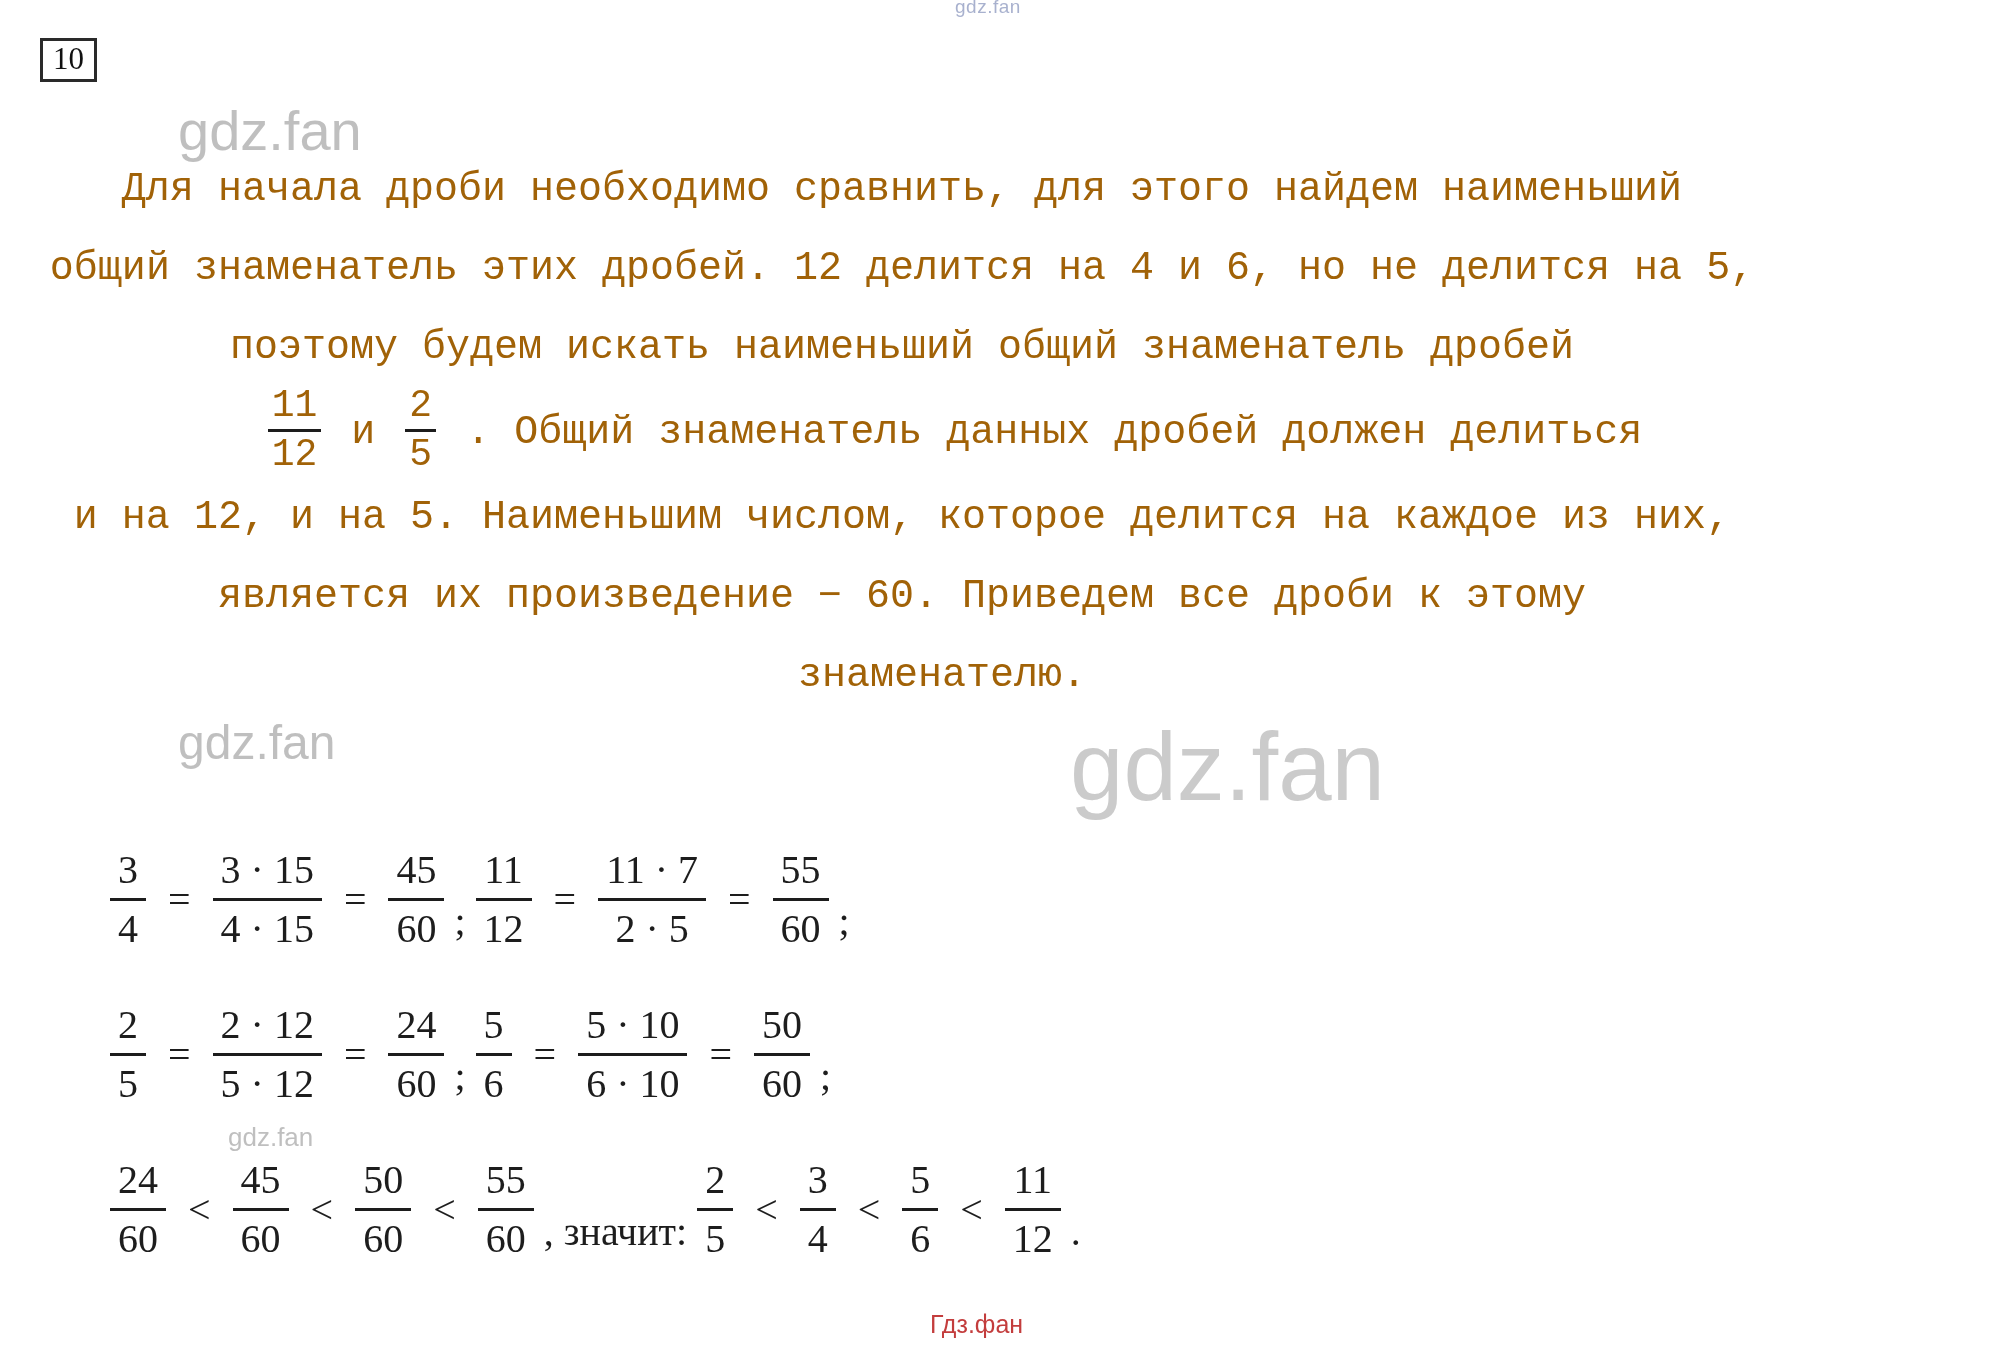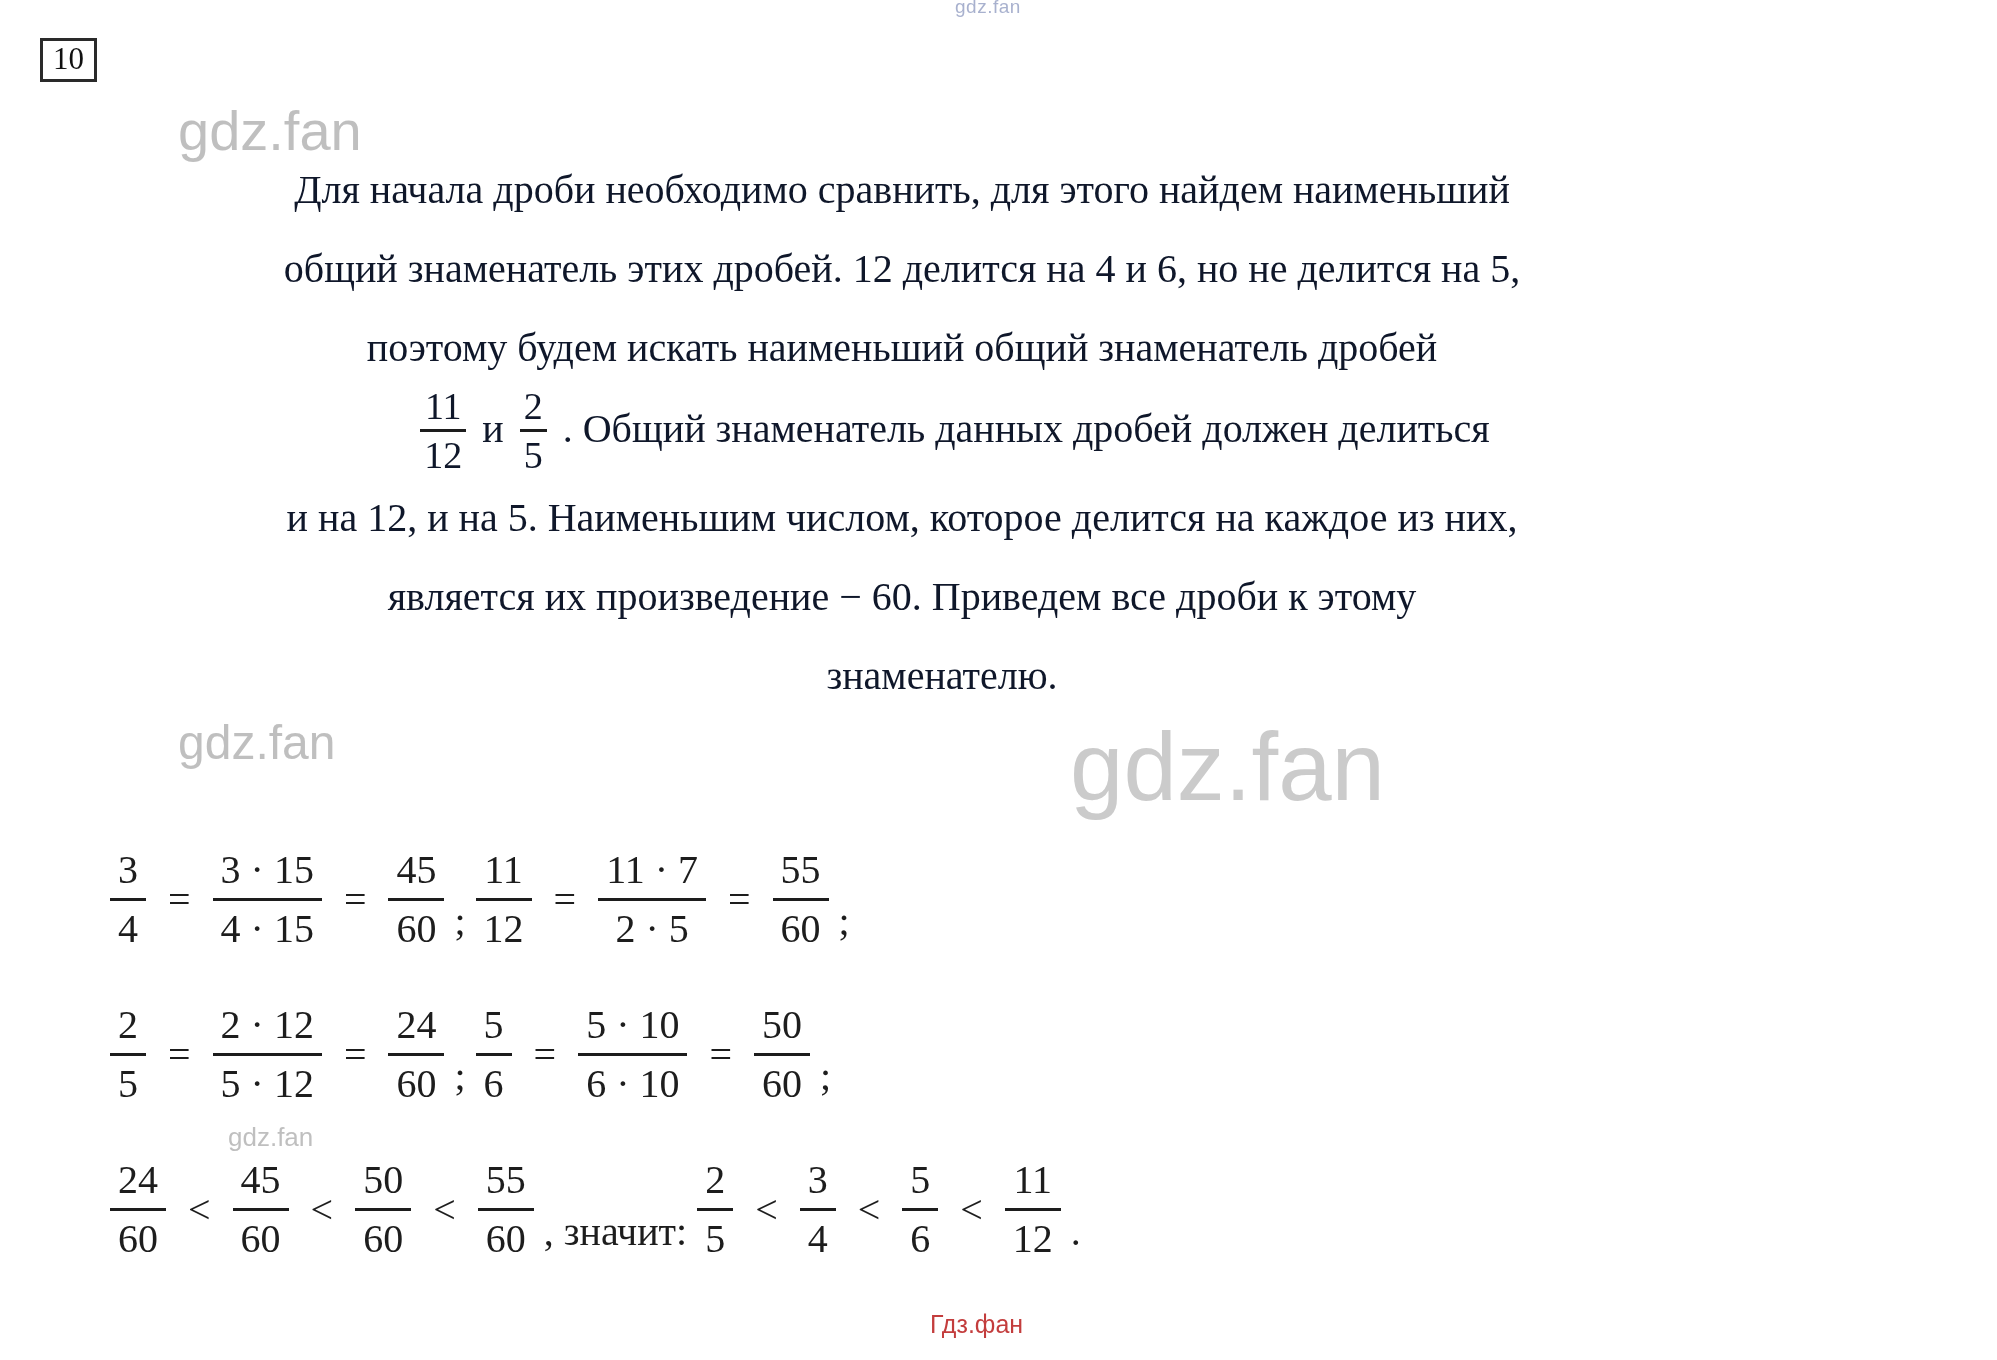--- a/index.html
+++ b/index.html
@@ -58,21 +58,22 @@
   
   .prose {
     position: absolute;
     left: 32px;
     top: 150px;
     width: 1740px;
     font-size: 40px;
     line-height: 79px;
     text-align: justify;
     text-align-last: center;
-    color: #0f172a;
+    color: #a16207;
+    font-family: Liberation Mono, monospace;
   }
   .prose .line { display: block; white-space: nowrap; }
   .l1 { text-align: left;   margin-left: 0px; }
   .l2 { text-align: left;   margin-left: 0px; }
   .l3 { text-align: right; }
   .l5 { text-align: left;   margin-left: 0px; }
   .l6 { text-align: left; }
   .l7 { text-align: left;   margin-left: 80px; }
 
   

